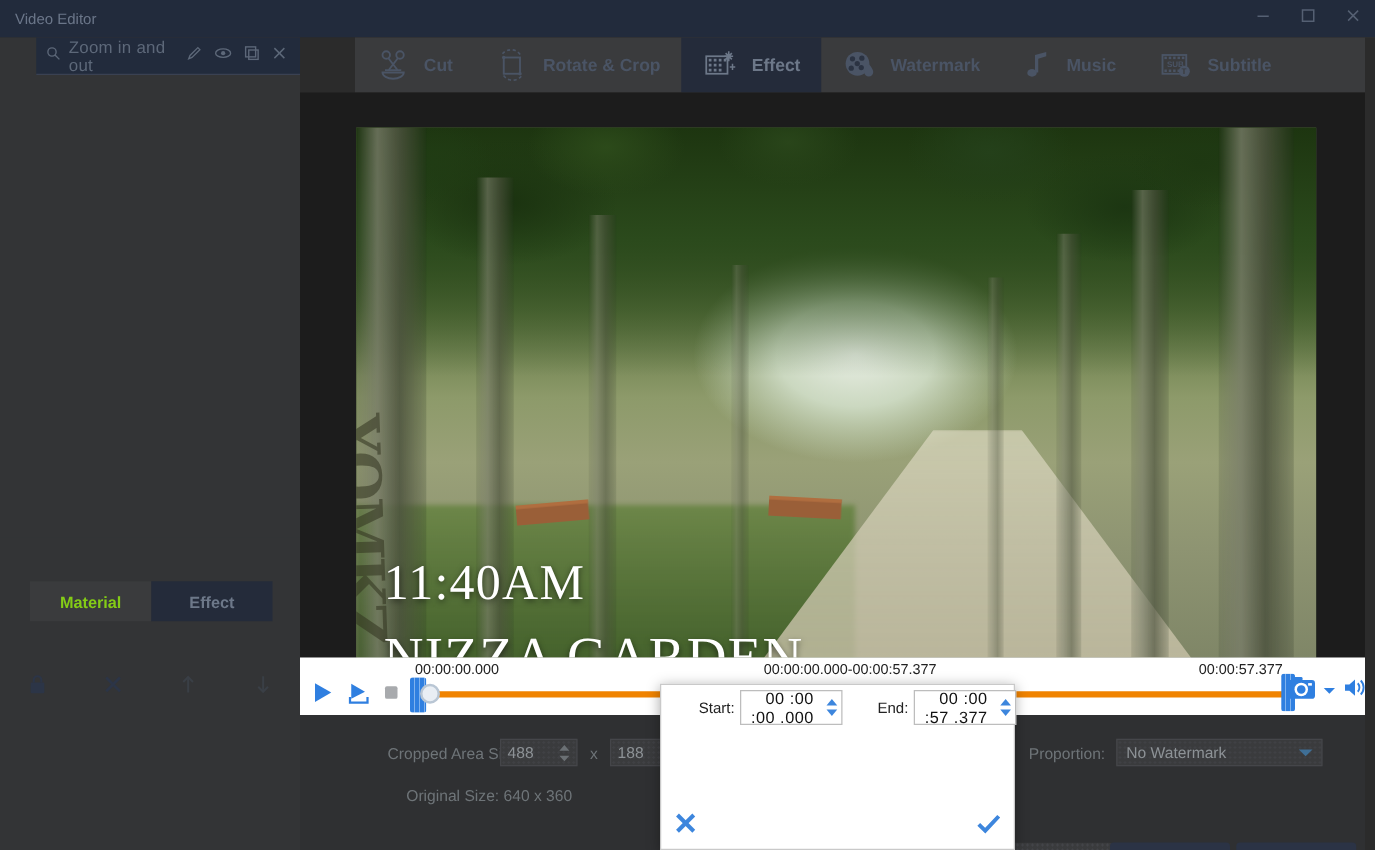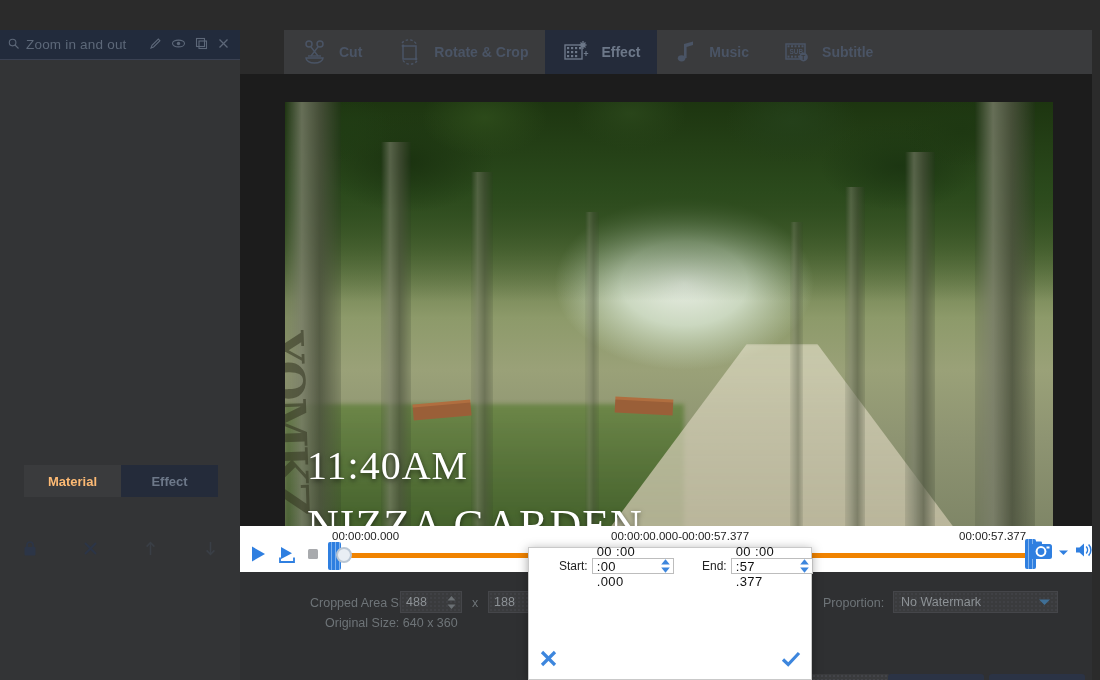--- a/index.html
+++ b/index.html
@@ -21,37 +21,37 @@
   .tb-btn { width: 36px; height: 30px; display: flex; align-items: center; justify-content: center; }
   .tb-btn svg { opacity: .85; }
 
   
   .leftpanel {
     position: absolute; left: 0; top: 30px; width: 240px; height: 650px;
     background: #333436;
   }
   .lp-head {
     height: 30px; background: #222b3c; display: flex; align-items: center;
-    padding: 0 6px 0 8px; border-bottom: 1px solid #3a4152;
+    padding: 0 6px 0 8px; border-bottom: 1px solid #3a4152; margin-left: 29px;
   }
   .lp-head .lp-title { font-size: 13.5px; color: #5d6879; margin-left: 6px; letter-spacing: .2px; }
   .lp-head-icons { margin-left: auto; display: flex; align-items: center; gap: 9px; padding-right: 4px; }
   .lp-clip {
     height: 26px; background: #222b3c; display: flex; align-items: center;
     padding-left: 18px; border-bottom: 1px solid #2d3544;
     background-image: radial-gradient(#2a3345 1px, transparent 1px);
     background-size: 4px 4px;
   }
   .lp-clip span { font-size: 11.5px; color: #5d6879; }
   .lp-body { height: 370px; background: #333436; }
 
   .lp-tabs { position: absolute; left: 24px; top: 435px; display: flex; }
   .lp-tab {
     width: 97px; height: 32px; display: flex; align-items: center; justify-content: center;
-    font-size: 13px; font-weight: bold; color: #fdba74; background: #3a3b3d;
+    font-size: 13px; font-weight: bold; color: #84cc16; background: #3a3b3d;
   }
   .lp-tab.active { background: #242b3a; color: #6d7889; }
 
   .lp-tools { position: absolute; left: 0; top: 503px; width: 240px; display: flex; }
   .lp-tool { width: 60px; height: 34px; display: flex; align-items: center; justify-content: center; }
 
   
   .main {
     position: absolute; left: 240px; top: 30px; width: 860px; height: 650px;
     background: #2b2b2b;
@@ -164,22 +164,22 @@
   
   .popup {
     position: absolute; left: 528px; top: 547px; width: 284px; height: 133px;
     background: #fff; border: 1px solid #c9c9c9;
     box-shadow: 0 2px 10px rgba(0,0,0,.35);
   }
   .pp-row1 { position:absolute; left:0; top:4px; width:284px; height:28px;
              display:flex; align-items:center; padding-left: 6px; gap: 4px; }
   .pp-lab { font-size: 12px; color: #222; margin-left: 24px; }
   .pp-time {
-    height: 16px; border: 1px solid #bdbdbd; background:#fff;
-    display:flex; align-items:center; padding: 0 2px 0 4px; gap: 18px;
+    height: 28px; border: 1px solid #bdbdbd; background:#fff;
+    display:flex; align-items:center; padding: 0 2px 0 4px; gap: 6px; text-align: right;
   }
   .pp-time .tv { font-size: 13px; color: #111; letter-spacing: .4px; }
   .pp-spinner { display:flex; flex-direction: column; margin-left: 3px; }
   .pp-row2 { position:absolute; left:0; top:50px; width:284px; height:36px;
              display:flex; align-items:center; padding-left: 28px; gap: 7px; }
   .vol-track { width: 92px; height: 4px; background:#c9c9c9; border-radius:2px; position:relative; }
   .vol-fill { position:absolute; left:0; top:0; height:4px; width:25px; background:#f08300; border-radius:2px; }
   .vol-knob { position:absolute; left:20px; top:-5px; width:14px; height:14px; border-radius:50%; background:#3d86dd; }
   .vol-pct { font-size: 12.5px; color:#222; }
   .btn-reset {
@@ -190,20 +190,47 @@
   .pp-x { position:absolute; left:10px; top:2px; }
   .pp-ok { position:absolute; right:12px; top:3px; }
 
   .scrollbar-v { position:absolute; right:0; top:30px; width:8px; height:650px; background:#2b2b2b; }
 </style>
 </head>
 <body>
 
 <div id="app">
 
+  <div class="titlebar">
+    <span class="tb-title">Video Editor</span>
+    <div class="tb-controls">
+      <div class="tb-btn">
+        <span>
+          <svg width="13" height="13" viewBox="0 0 13 13">
+              <line x1="2" y1="7" x2="11" y2="7" stroke="#5f6a7d" stroke-width="1.2"></line>
+            </svg>
+        </span>
+      </div>
+      <div class="tb-btn">
+        <span>
+          <svg width="13" height="13" viewBox="0 0 13 13">
+              <rect x="2" y="2" width="9" height="9" fill="none" stroke="#5f6a7d" stroke-width="1.2"></rect>
+            </svg>
+        </span>
+      </div>
+      <div class="tb-btn">
+        <span>
+          <svg width="13" height="13" viewBox="0 0 13 13">
+              <line x1="2.5" y1="2.5" x2="10.5" y2="10.5" stroke="#5f6a7d" stroke-width="1.2"></line>
+              <line x1="10.5" y1="2.5" x2="2.5" y2="10.5" stroke="#5f6a7d" stroke-width="1.2"></line>
+            </svg>
+        </span>
+      </div>
+    </div>
+  </div>
 
   <div class="leftpanel">
 
     <div class="lp-head">
       <span>
         <svg width="12" height="12" viewBox="0 0 12 12">
             <circle cx="4.6" cy="4.6" r="3.3" fill="none" stroke="#5d6879" stroke-width="1.1"></circle>
             <line x1="7" y1="7" x2="10.5" y2="10.5" stroke="#5d6879" stroke-width="1.1"></line>
           </svg>
       </span>
@@ -329,20 +356,36 @@
                 <rect x="9" y="16" width="2.2" height="2.2"></rect>
                 <rect x="13" y="16" width="2.2" height="2.2"></rect>
             </g>
             <path d="M21 2 L21 10 M17.5 6 L24.5 6 M18.5 3.5 L23.5 8.5 M23.5 3.5 L18.5 8.5" stroke="#6d7889" stroke-width="1.3"></path>
             <path d="M24 12 L24 17 M21.8 14.5 L26.2 14.5" stroke="#6d7889" stroke-width="1.2"></path>
           </svg>
         </span>
         <span>Effect</span>
       </div>
 
+      <div class="tool-item">
+        <span class="ti-ico">
+          <svg width="27" height="26" viewBox="0 0 27 26">
+            <circle cx="12" cy="12" r="9.5" fill="#4a5465"></circle>
+            <g fill="#2b3342">
+              <circle cx="8" cy="8" r="2.1"></circle>
+                <circle cx="15.5" cy="7.5" r="2.1"></circle>
+                <circle cx="7" cy="15.5" r="2.1"></circle>
+                <circle cx="15" cy="15" r="2.1"></circle>
+                <circle cx="11.8" cy="11.8" r="2.1"></circle>
+            </g>
+            <path d="M21 12 c2.6 3.2 3.6 5 3.6 6.6 a3.6 3.6 0 0 1 -7.2 0 c0 -1.6 1 -3.4 3.6 -6.6 Z" fill="#4a5465"></path>
+          </svg>
+        </span>
+        <span>Watermark</span>
+      </div>
 
       <div class="tool-item">
         <span class="ti-ico">
           <svg width="24" height="26" viewBox="0 0 24 26">
             <path d="M10 19 V5 L19 2.5 V6 L12.6 8 V19 Z" fill="#4a5465"></path>
             <ellipse cx="7.6" cy="19.3" rx="3.8" ry="3.1" fill="#4a5465"></ellipse>
           </svg>
         </span>
         <span>Music</span>
       </div>
@@ -489,21 +532,21 @@
         <span class="arrows">
           <svg width="11" height="7" viewBox="0 0 11 7">
               <path d="M1.5 5.5 L5.5 1 L9.5 5.5 Z" fill="#6b7074"></path>
             </svg>
           <svg width="11" height="7" viewBox="0 0 11 7">
               <path d="M1.5 1.5 L5.5 6 L9.5 1.5 Z" fill="#6b7074"></path>
             </svg>
         </span>
       </div>
 
-      <span class="row-label" style="left:85px; top:44px;">Original Size: 640 x 360</span>
+      <span class="row-label" style="left:85px; top:58px;">Original Size: 640 x 360</span>
 
       <span class="row-label" style="left:583px; top:24px;">Proportion:</span>
       <div class="sel" style="left:653px; top:19px; width:165px;">
         <span>No Watermark</span>
         <span class="caret">
           <svg width="13" height="8" viewBox="0 0 13 8">
               <path d="M1 1.5 L6.5 7 L12 1.5 Z" fill="#3f6f96"></path>
             </svg>
         </span>
       </div>

